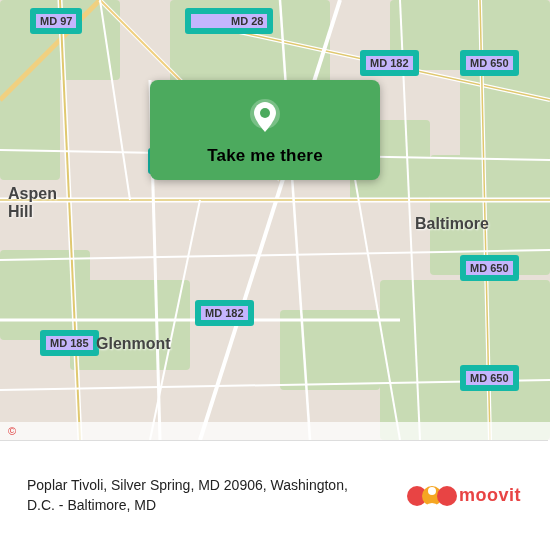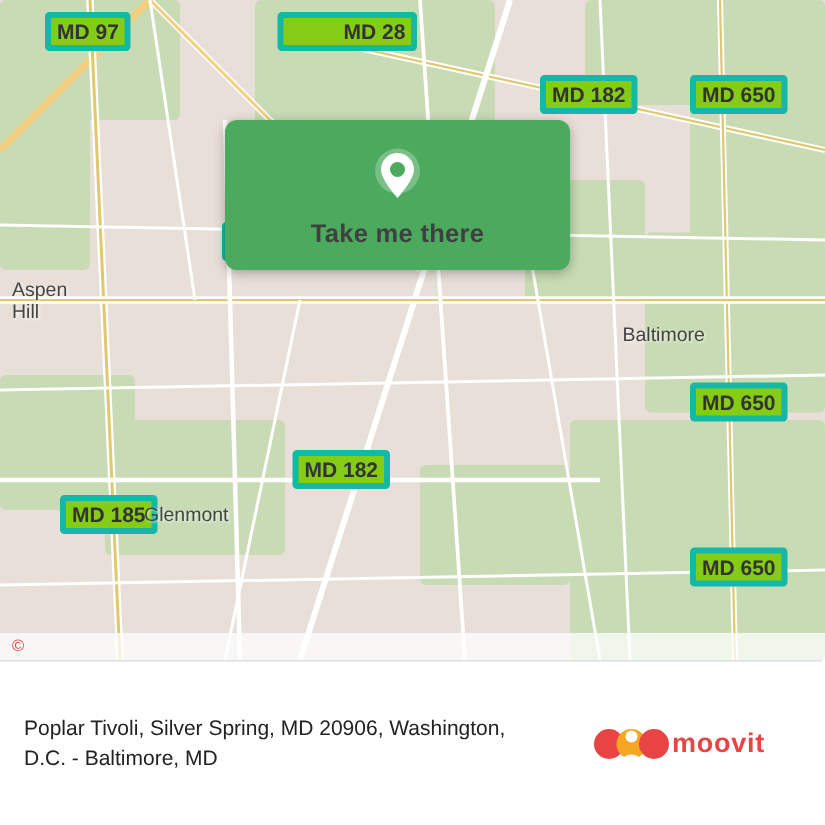--- a/index.html
+++ b/index.html
@@ -36,21 +36,21 @@
       box-shadow: 0 2px 8px rgba(0,0,0,0.3);
     }
 
     #location-pin {
       width: 38px;
       height: 38px;
       margin-bottom: 10px;
     }
 
     #take-me-there-btn {
-      color: #404040;
+      color: #000000;
       font-size: 17px;
       font-weight: 600;
       background: none;
       border: none;
       cursor: pointer;
       letter-spacing: 0.2px;
     }
 
     
     #attribution-bar {
@@ -72,21 +72,21 @@
       font-size: 11px;
     }
 
     
     #info-bar {
       width: 548px;
       height: 110px;
       background: #fff;
       display: flex;
       align-items: center;
-      justify-content: flex-start;
+      justify-content: center;
       padding: 12px 16px;
       border-top: 1px solid #ddd;
     }
 
     #location-text {
       flex: 1;
       font-size: 14px;
       color: #222;
       line-height: 1.4;
       max-width: 380px;
@@ -115,35 +115,35 @@
     
     #map-svg {
       position: absolute;
       top: 0; left: 0;
       width: 100%; height: 100%;
     }
 
     
     .road-label {
       position: absolute;
-      background: #84cc16;
-      border: 4px solid #14b8a6;
+      background: #c4b5fd;
+      border: 6px solid #14b8a6;
       border-radius: 3px;
-      font-size: 14px;
+      font-size: 11px;
       font-weight: bold;
       color: #333;
       padding: 1px 4px;
       white-space: nowrap;
     }
 
     .place-label {
       position: absolute;
-      font-size: 13px;
+      font-size: 16px;
       color: #444;
-      font-weight: 400;
+      font-weight: 700;
       text-shadow: 1px 1px 2px rgba(255,255,255,0.8);
     }
   </style>
 </head>
 <body>
 
 <div id="map-container">
 
   <svg id="map-svg" xmlns="http://www.w3.org/2000/svg">
 

